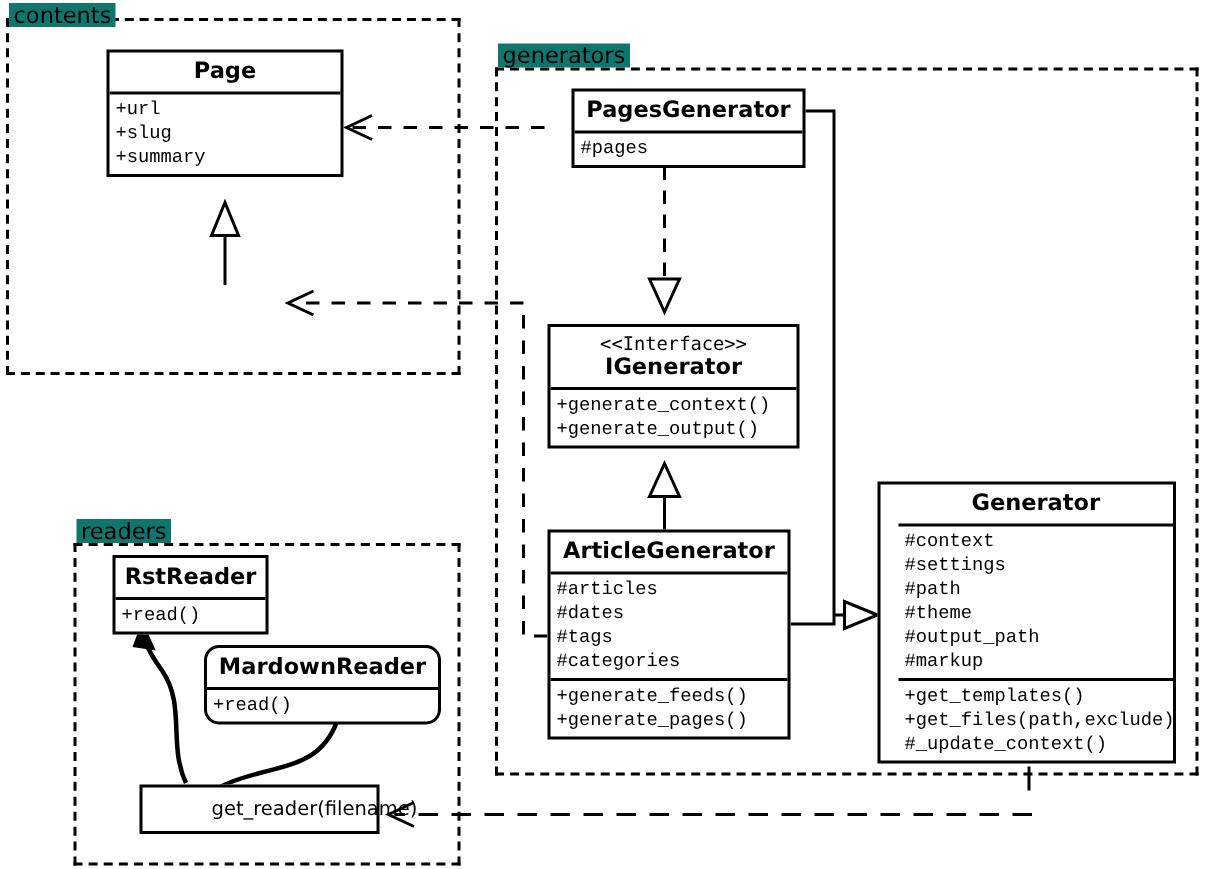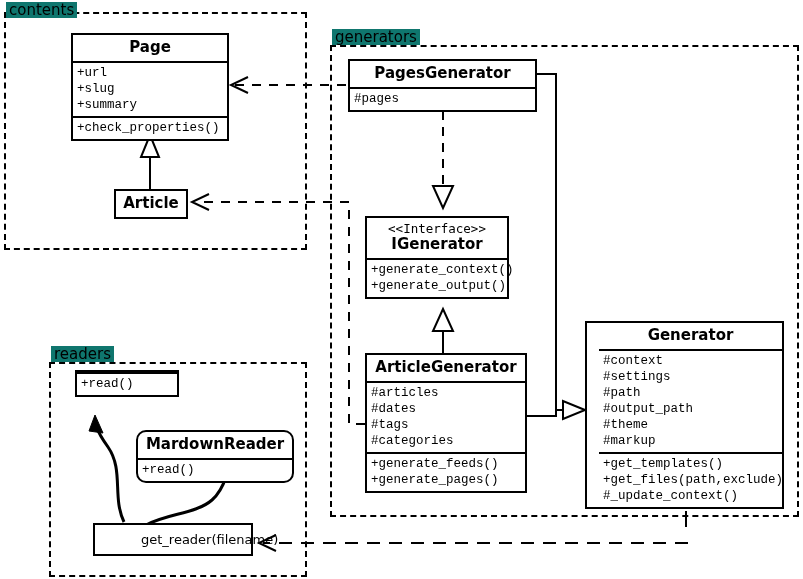--- a/index.html
+++ b/index.html
@@ -139,37 +139,31 @@
     </g>
   </svg>
 
   <div class="cls" style="left:71px;top:33px;width:158px;">
     <div class="title">Page</div>
     <div class="sep compartment">
       <div class="row">+url</div>
       <div class="row">+slug</div>
       <div class="row">+summary</div>
     </div>
-    <div class="sep compartment">
-      <div class="row">+check_properties()</div>
-    </div>
-  </div>
-
-  <div class="cls" style="left:114px;top:189px;width:74px;">
-    <div class="title">Article</div>
-  </div>
-
-  <div class="cls" style="left:348px;top:59px;width:189px;">
+  </div>
+
+
+  <div class="cls" style="left:381px;top:59px;width:156px;">
     <div class="title">PagesGenerator</div>
     <div class="sep compartment">
       <div class="row">#pages</div>
     </div>
   </div>
 
-  <div class="cls" style="left:365px;top:216px;width:144px;">
+  <div class="cls" style="left:365px;top:216px;width:168px;">
     <div class="title">
       <div class="stereo">&lt;&lt;Interface&gt;&gt;</div>
       <div>IGenerator</div>
     </div>
     <div class="sep compartment">
       <div class="row">+generate_context()</div>
       <div class="row">+generate_output()</div>
     </div>
   </div>
 
@@ -186,32 +180,33 @@
       <div class="row">+generate_pages()</div>
     </div>
   </div>
 
   <div class="cls" style="left:585px;top:321px;width:199px;padding-left:12px;">
     <div class="title">Generator</div>
     <div class="sep compartment">
       <div class="row">#context</div>
       <div class="row">#settings</div>
       <div class="row">#path</div>
+      <div class="row">#theme</div>
       <div class="row">#output_path</div>
-      <div class="row">#theme</div>
       <div class="row">#markup</div>
     </div>
     <div class="sep compartment">
       <div class="row">+get_templates()</div>
       <div class="row">+get_files(path,exclude)</div>
       <div class="row">#_update_context()</div>
     </div>
   </div>
 
   <div class="cls" style="left:75px;top:370px;width:104px;">
+    <div class="title">RstReader</div>
     <div class="sep compartment">
       <div class="row">+read()</div>
     </div>
   </div>
 
   <div class="cls" style="left:136px;top:430px;width:158px;border-radius:10px;">
     <div class="title">MardownReader</div>
     <div class="sep compartment">
       <div class="row">+read()</div>
     </div>

